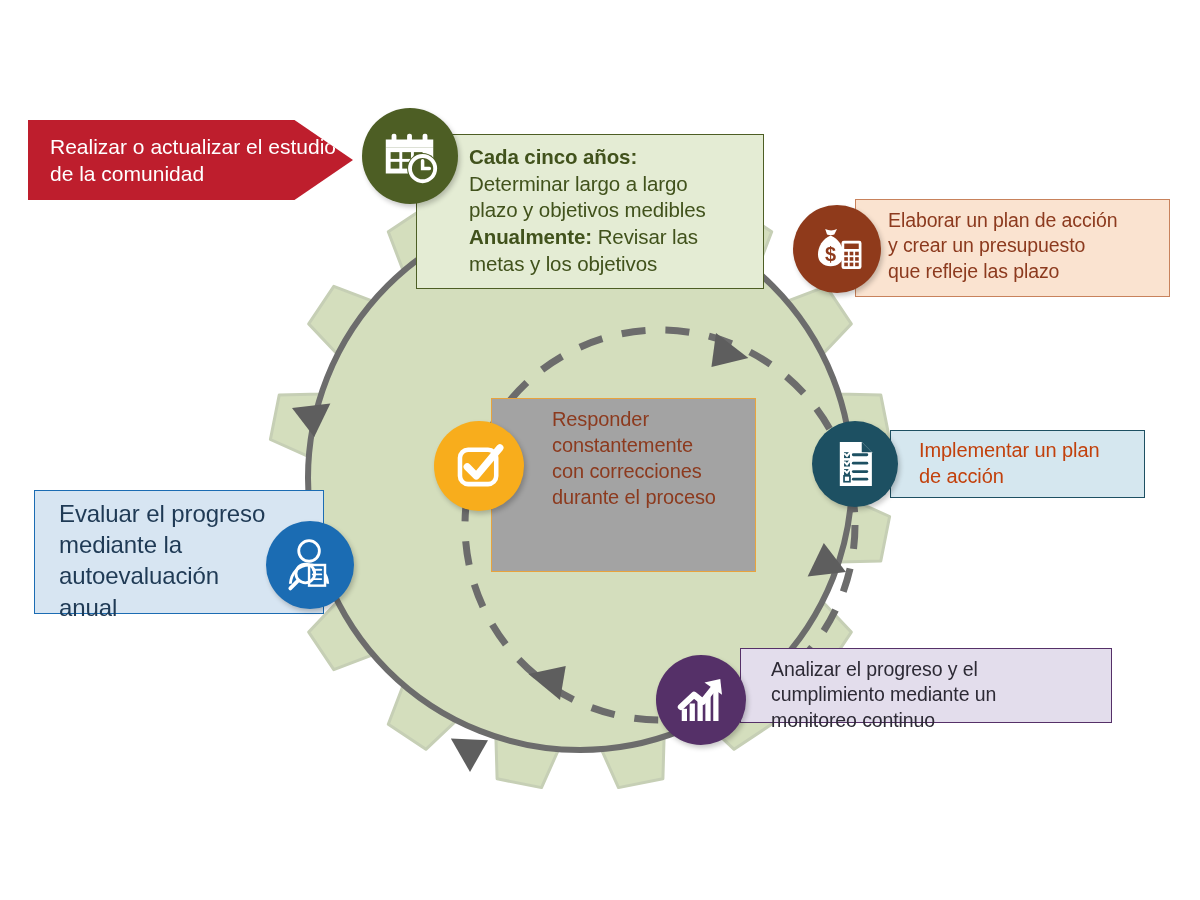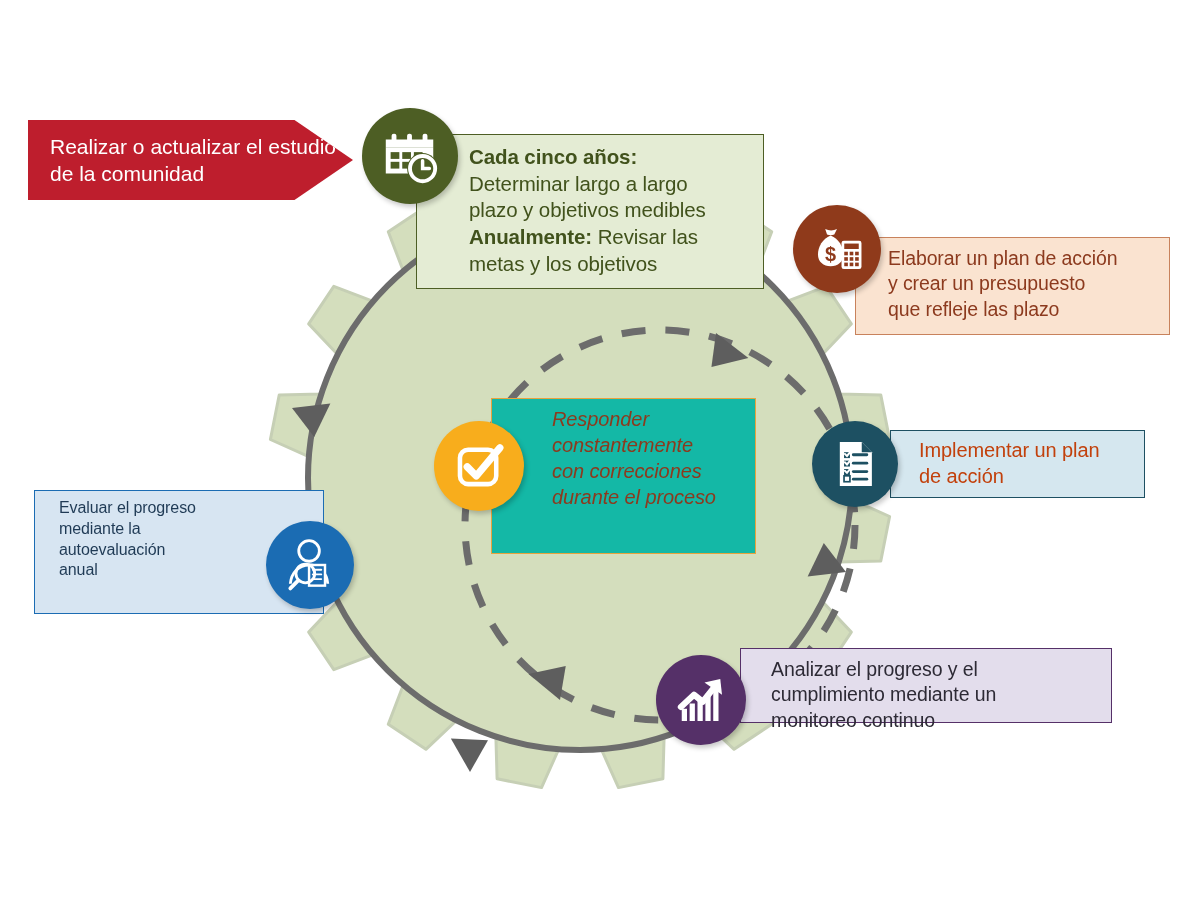--- a/index.html
+++ b/index.html
@@ -131,21 +131,21 @@
         <rect x="36" y="38" width="9" height="7"></rect>
       </g>
       <circle cx="45" cy="45" r="16" fill="#4d5e24"></circle>
       <circle cx="45" cy="45" r="13" fill="none" stroke="#ffffff" stroke-width="4"></circle>
       <path d="M45 37v8h7" stroke="#ffffff" stroke-width="3.6" fill="none" stroke-linecap="round"></path>
     </svg>
   </div>
 
   <div class="callout z-box" style="left:855px; top:199px; width:315px; height:98px;
               background:#fae3d0; border-color:#c8825c; color:#8c3a1e;
-              font-size:19.5px; padding:8px 0 0 32px;margin-top:38px;">
+              font-size:19.5px; padding:8px 0 0 32px;">
     <span class="line">Elaborar un plan de acción</span>
     <span class="line">y crear un presupuesto</span>
     <span class="line">que refleje las plazo</span>
   </div>
 
   <div class="bubble z-icon" style="left:793px; top:205px; width:88px; height:88px; background:#8f3a1b;">
     <svg width="58" height="58" viewBox="0 0 64 64">
       <g fill="#ffffff">
         <path d="M19 10c4 2 9 2 13 0l-3 6c-3 1-5 1-8 0z"></path>
         <path d="M25 17c-9 4-14 12-14 21 0 8 6 13 14 13s14-5 14-13c0-9-5-17-14-21z"></path>
@@ -217,21 +217,21 @@
         <rect x="37" y="25" width="6" height="31"></rect>
         <rect x="46" y="19" width="6" height="37"></rect>
       </g>
       <path d="M9 40 L24 26 L34 34 L50 14" stroke="#ffffff" stroke-width="7" fill="none" stroke-linejoin="round" stroke-linecap="round"></path>
       <polygon points="54,8 56,26 36,12" fill="#ffffff"></polygon>
     </svg>
   </div>
 
   <div class="callout z-box" style="left:34px; top:490px; width:290px; height:124px;
               background:#d7e5f2; border-color:#1b6cb3; color:#1f3a55;
-              font-size:16px; padding:7px 0 0 24px;">
+              font-size:24px; padding:7px 0 0 24px;">
     <span class="line">Evaluar el progreso</span>
     <span class="line">mediante la</span>
     <span class="line">autoevaluación</span>
     <span class="line">anual</span>
   </div>
 
   <div class="bubble z-icon" style="left:266px; top:521px; width:88px; height:88px; background:#1b6cb3;">
     <svg width="60" height="60" viewBox="0 0 64 64">
       <g fill="none" stroke="#ffffff" stroke-width="3">
         <circle cx="31" cy="17" r="11"></circle>
@@ -245,23 +245,23 @@
           <line x1="35" y1="47" x2="44" y2="47"></line>
         </g>
       </g>
       <g fill="none" stroke="#ffffff" stroke-width="3">
         <circle cx="27" cy="41" r="10"></circle>
         <line x1="19" y1="49" x2="11" y2="57" stroke-width="4" stroke-linecap="round"></line>
       </g>
     </svg>
   </div>
 
-  <div class="callout z-box" style="left:491px; top:398px; width:265px; height:156px;
-              background:#14b8a6; border-color:#e8a33d; color:#8c3a1e;
-              font-size:20px; padding:7px 0 0 60px;font-style:italic;">
+  <div class="callout z-box" style="left:491px; top:398px; width:265px; height:174px;
+              background:#a3a3a3; border-color:#e8a33d; color:#8c3a1e;
+              font-size:20px; padding:7px 0 0 60px;">
     <span class="line">Responder</span>
     <span class="line">constantemente</span>
     <span class="line">con correcciones</span>
     <span class="line">durante el proceso</span>
   </div>
 
   <div class="bubble z-icon" style="left:434px; top:421px; width:90px; height:90px; background:#f8ad1c;">
     <svg width="58" height="58" viewBox="0 0 64 64">
       <rect x="11" y="14" width="40" height="38" rx="9" fill="none" stroke="#ffffff" stroke-width="5"></rect>
       <path d="M19 33 L29 43 L55 12" stroke="#ffffff" stroke-width="8" fill="none" stroke-linecap="round" stroke-linejoin="round"></path>

